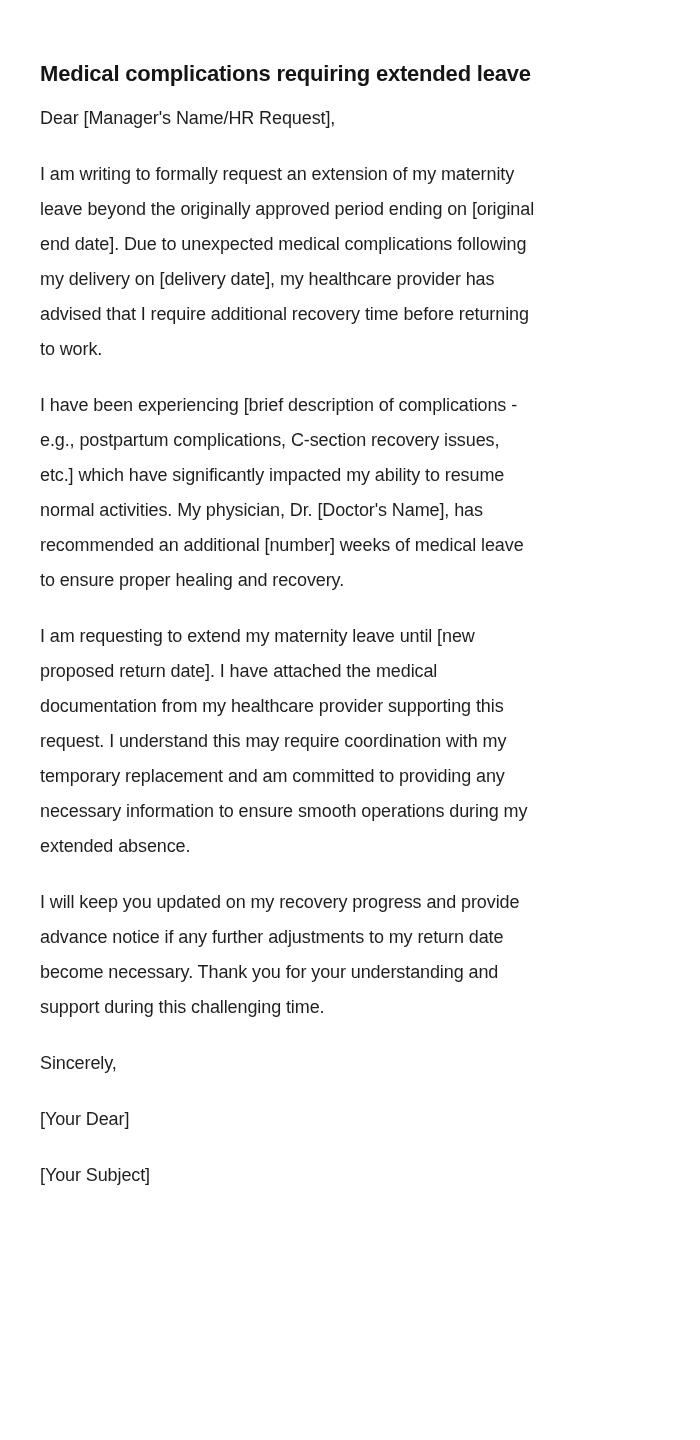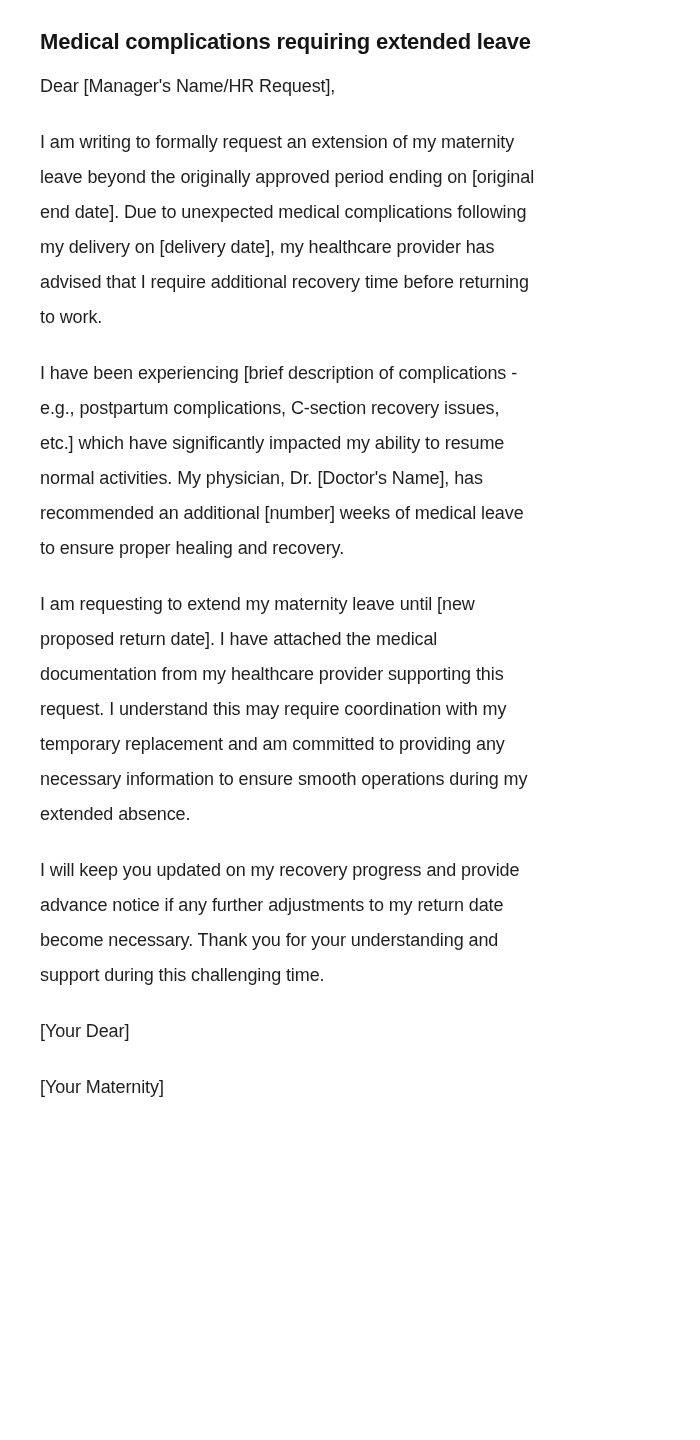--- a/index.html
+++ b/index.html
@@ -12,20 +12,21 @@
     height: 1440px;
     box-sizing: border-box;
     font-family: "Liberation Sans", "DejaVu Sans", sans-serif;
     color: #1f1f1f;
     overflow: hidden;
   }
   .letter {
     box-sizing: border-box;
     width: 660px;
     padding: 27px 40px 0 40px;
+    margin-top: 32px;
   }
   h1.doc-title {
     margin: 0 0 13px 0;
     font-size: 22px;
     line-height: 29px;
     font-weight: 700;
     color: #151515;
     letter-spacing: -0.2px;
   }
   p.body-text {
@@ -68,19 +69,20 @@
 temporary replacement and am committed to providing any
 necessary information to ensure smooth operations during my
 extended absence.</p>
 
   <p class="body-text">I will keep you updated on my recovery progress and provide
 advance notice if any further adjustments to my return date
 become necessary. Thank you for your understanding and
 support during this challenging time.</p>
 
 
+  <p class="body-text">Sincerely,</p>
 
   <p class="body-text">[Your Dear]</p>
 
-  <p class="body-text">[Your Maternity]</p>
+  <p class="body-text">[Your Subject]</p>
 
 
 </main>
 
 </body></html>

